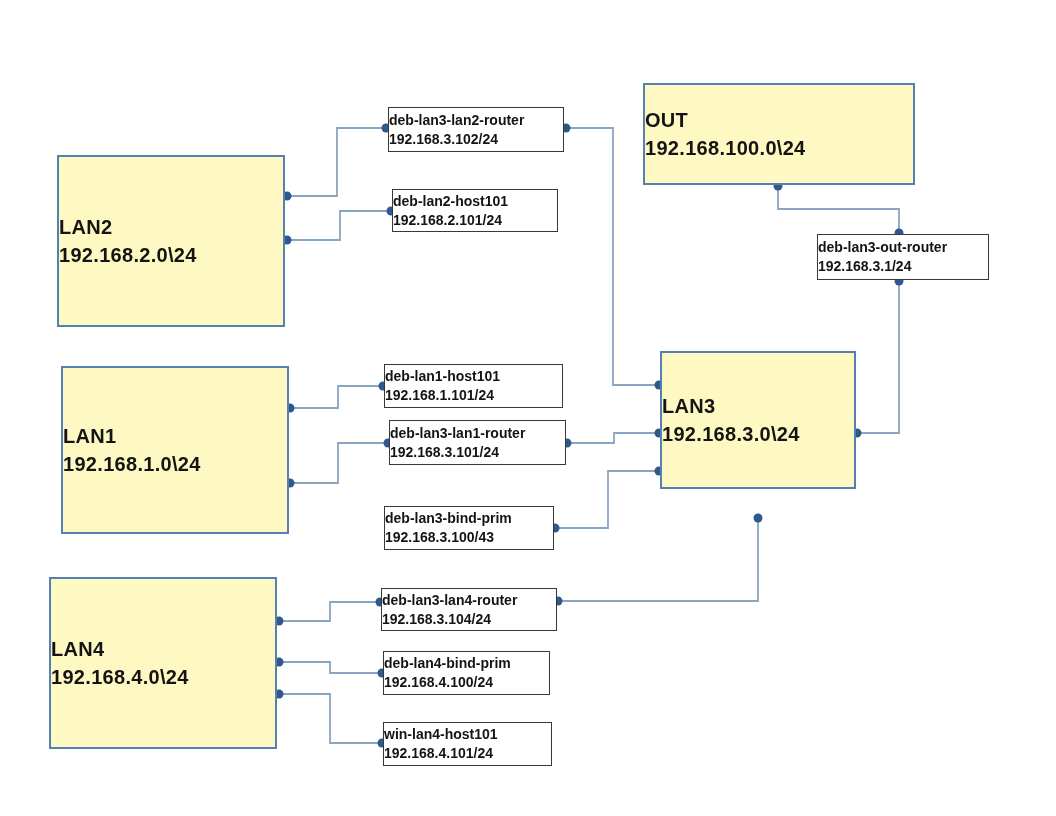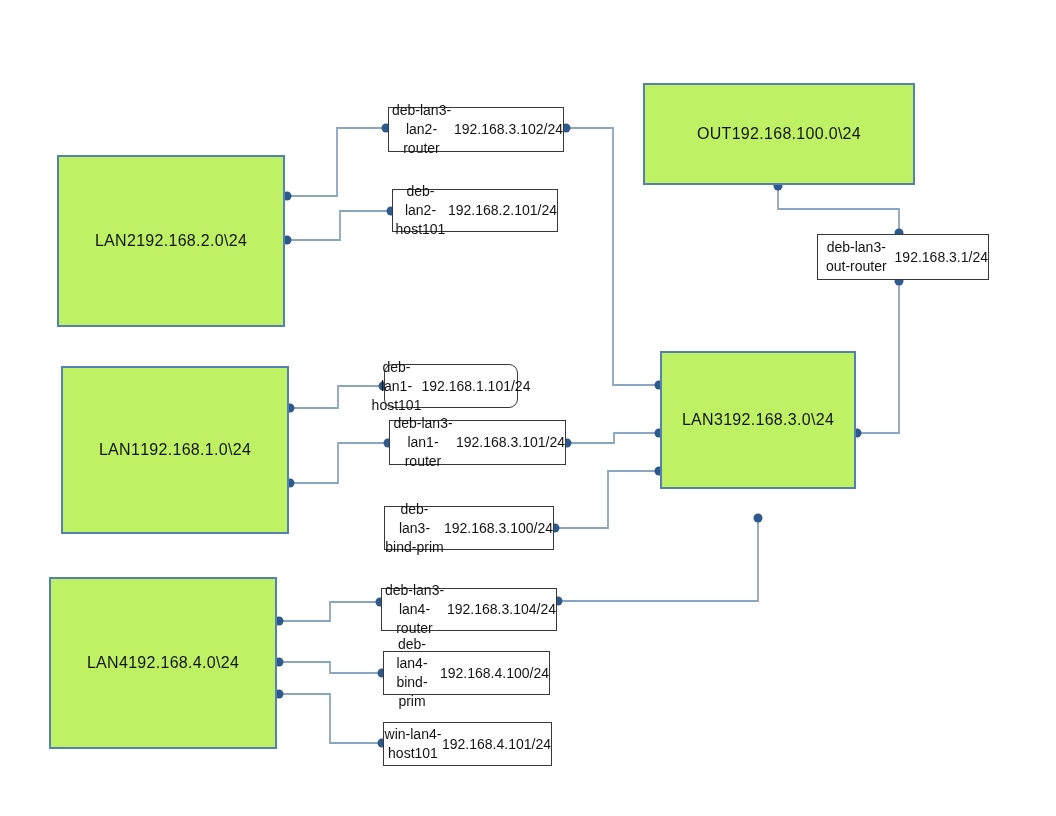--- a/index.html
+++ b/index.html
@@ -20,51 +20,51 @@
     left: 0;
     top: 0;
     width: 1056px;
     height: 816px;
     pointer-events: none;
   }
   .node {
     position: absolute;
     box-sizing: border-box;
     display: flex;
-    flex-direction: row;
-    align-items: center;
+    flex-direction: column;
+    align-items: flex-start;
     justify-content: center;
     text-align: center;
     color: #141414;
-    font-weight: normal;
+    font-weight: bold;
   }
   .node.net {
-    background: #bef264;
+    background: #fef9c3;
     border: 2px solid #5580b2;
-    font-size: 16px;
+    font-size: 20px;
     line-height: 28px;
     letter-spacing: 0.3px;
   }
   .node.host {
     background: #ffffff;
     border: 1.5px solid #383838;
     font-size: 14px;
     line-height: 19px;
   }
   
   .pos-lan2 { left: 57px;  top: 155px; width: 228px; height: 172px; }
   .pos-out  { left: 643px; top: 83px;  width: 272px; height: 102px; }
   .pos-lan1 { left: 61px;  top: 366px; width: 228px; height: 168px; }
   .pos-lan3 { left: 660px; top: 351px; width: 196px; height: 138px; }
   .pos-lan4 { left: 49px;  top: 577px; width: 228px; height: 172px; }
   
   .pos-r32  { left: 388px; top: 107px; width: 176px; height: 45px; }
   .pos-h21  { left: 392px; top: 189px; width: 166px; height: 43px; }
   .pos-rout { left: 817px; top: 234px; width: 172px; height: 46px; }
-  .pos-h11  { left: 384px; top: 364px; width: 134px; height: 44px; border-radius: 9px; }
+  .pos-h11  { left: 384px; top: 364px; width: 179px; height: 44px; }
   .pos-r31  { left: 389px; top: 420px; width: 177px; height: 45px; }
   .pos-b3   { left: 384px; top: 506px; width: 170px; height: 44px; }
   .pos-r34  { left: 381px; top: 580px; width: 176px; height: 43px; margin-top: 8px; }
   .pos-b4   { left: 383px; top: 651px; width: 167px; height: 44px; }
   .pos-w41  { left: 383px; top: 722px; width: 169px; height: 44px; }
 
   .wires polyline {
     fill: none;
     stroke: #8aa5c0;
     stroke-width: 1.8;
@@ -187,21 +187,21 @@
     <div>192.168.3.101/24</div>
   </div>
 
   <div class="node net pos-lan3">
     <div>LAN3</div>
     <div>192.168.3.0\24</div>
   </div>
 
   <div class="node host pos-b3">
     <div>deb-lan3-bind-prim</div>
-    <div>192.168.3.100/24</div>
+    <div>192.168.3.100/43</div>
   </div>
 
   <div class="node host pos-r34">
     <div>deb-lan3-lan4-router</div>
     <div>192.168.3.104/24</div>
   </div>
 
   <div class="node net pos-lan4">
     <div>LAN4</div>
     <div>192.168.4.0\24</div>

